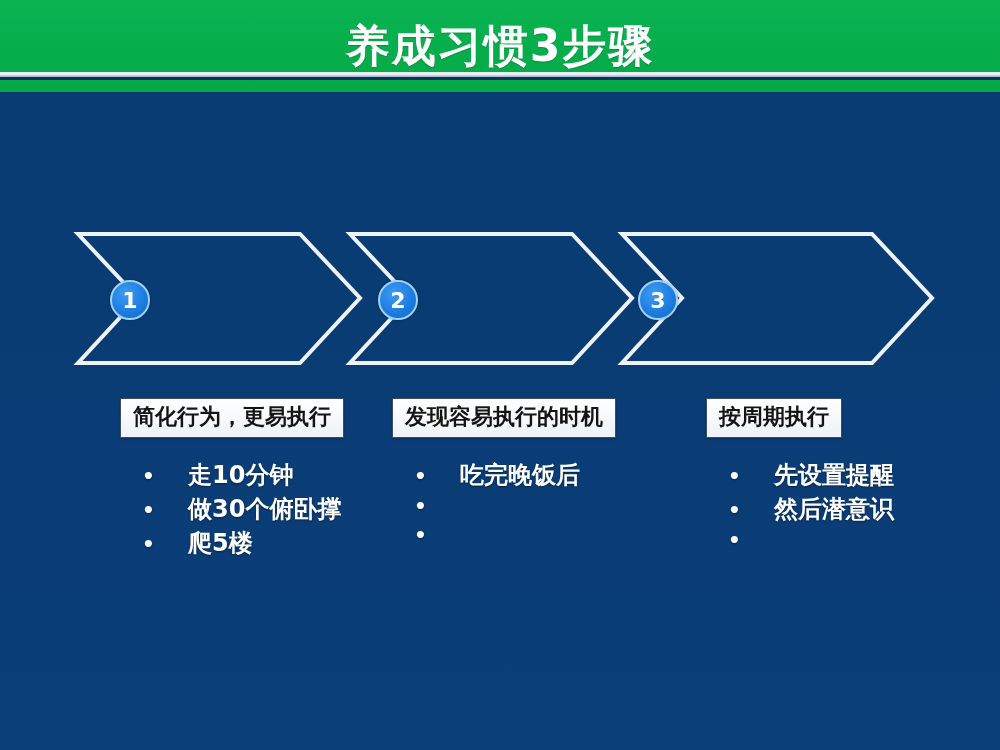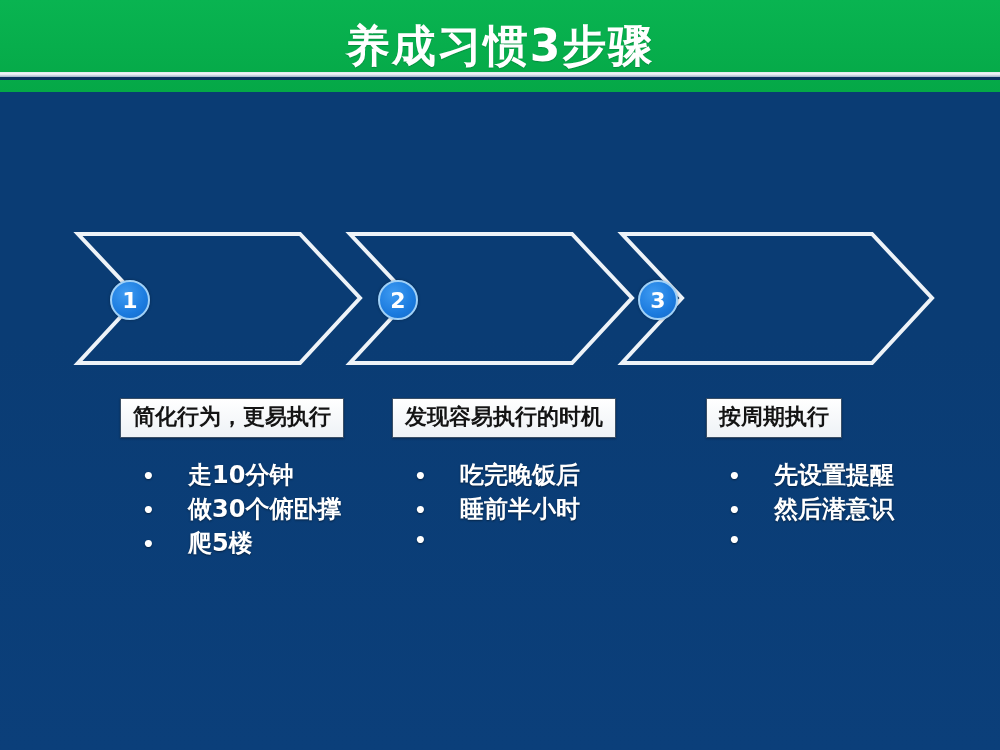--- a/index.html
+++ b/index.html
@@ -234,21 +234,20 @@
 
     <div class="column" style="left:376px;">
       <div class="col-head">发现容易执行的时机</div>
       <ul class="bullets">
         <li>
           <span class="bullet-dot">•</span>
           <span class="bullet-text">吃完晚饭后</span>
         </li>
         <li>
           <span class="bullet-dot">•</span>
-          <span class="bullet-text">睡前半小时</span>
         </li>
         <li>
           <span class="bullet-dot">•</span>
         </li>
       </ul>
     </div>
 
     <div class="column" style="left:690px;">
       <div class="col-head">按周期执行</div>
       <ul class="bullets">

